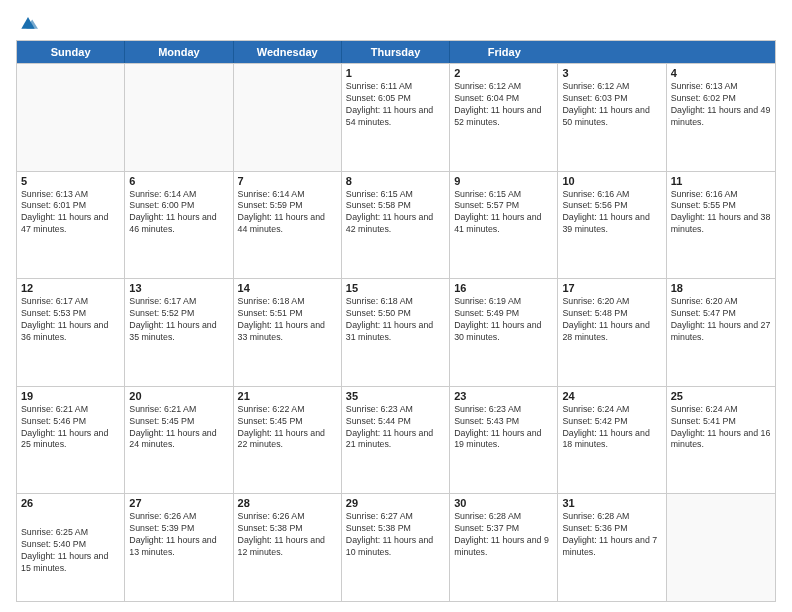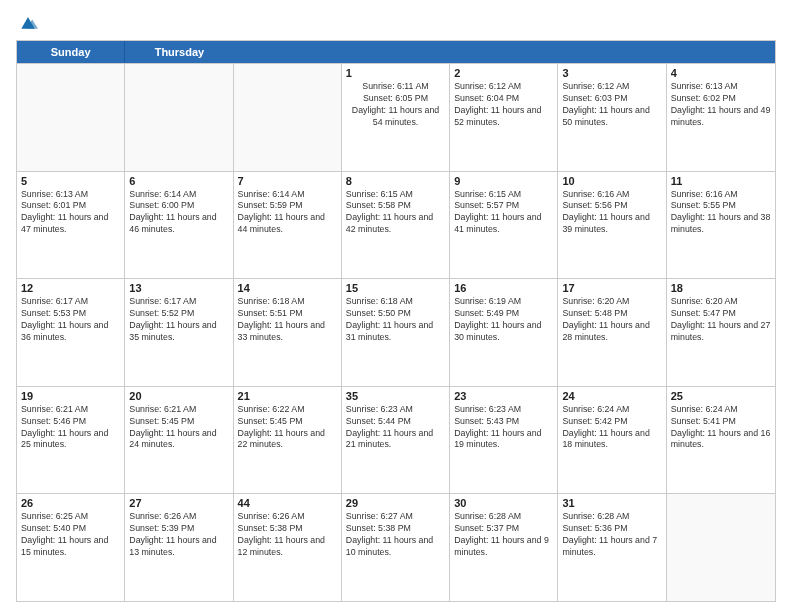--- a/index.html
+++ b/index.html
@@ -126,30 +126,33 @@
     </div>
     <div class="title-block">
       <div class="month-title"></div>
       <div class="location"></div>
     </div>
   </div>
 
   <div class="calendar">
     <div class="cal-header">
     <div class="cal-header-cell">Sunday</div>
+        <div class="cal-header-cell">Monday</div>
+        <div class="cal-header-cell">Wednesday</div>
         <div class="cal-header-cell">Thursday</div>
+        <div class="cal-header-cell">Friday</div>
       </div>
     <div class="cal-body">
     <div class="cal-row">
           <div class="cal-cell empty"></div>
           <div class="cal-cell empty"></div>
           <div class="cal-cell empty"></div>
           <div class="cal-cell">
             <div class="day-num">1</div>
-            <div class="cell-info" style="white-space: pre-line; text-align: center;">Sunrise: 6:11 AM
+            <div class="cell-info" style="white-space: pre-line;">Sunrise: 6:11 AM
 Sunset: 6:05 PM
 Daylight: 11 hours and 54 minutes.</div>
           </div>
           <div class="cal-cell">
             <div class="day-num">2</div>
             <div class="cell-info" style="white-space: pre-line;">Sunrise: 6:12 AM
 Sunset: 6:04 PM
 Daylight: 11 hours and 52 minutes.</div>
           </div>
           <div class="cal-cell">
@@ -293,32 +296,32 @@
           <div class="cal-cell">
             <div class="day-num">25</div>
             <div class="cell-info" style="white-space: pre-line;">Sunrise: 6:24 AM
 Sunset: 5:41 PM
 Daylight: 11 hours and 16 minutes.</div>
           </div>
         </div>
         <div class="cal-row">
           <div class="cal-cell">
             <div class="day-num">26</div>
-            <div class="cell-info" style="white-space: pre-line;">Sunrise: 6:25 AM
+            <div class="cell-info" style="white-space: pre-line; margin-top: 16px;">Sunrise: 6:25 AM
 Sunset: 5:40 PM
 Daylight: 11 hours and 15 minutes.</div>
           </div>
           <div class="cal-cell">
             <div class="day-num">27</div>
             <div class="cell-info" style="white-space: pre-line;">Sunrise: 6:26 AM
 Sunset: 5:39 PM
 Daylight: 11 hours and 13 minutes.</div>
           </div>
           <div class="cal-cell">
-            <div class="day-num">44</div>
+            <div class="day-num">28</div>
             <div class="cell-info" style="white-space: pre-line;">Sunrise: 6:26 AM
 Sunset: 5:38 PM
 Daylight: 11 hours and 12 minutes.</div>
           </div>
           <div class="cal-cell">
             <div class="day-num">29</div>
             <div class="cell-info" style="white-space: pre-line;">Sunrise: 6:27 AM
 Sunset: 5:38 PM
 Daylight: 11 hours and 10 minutes.</div>
           </div>

